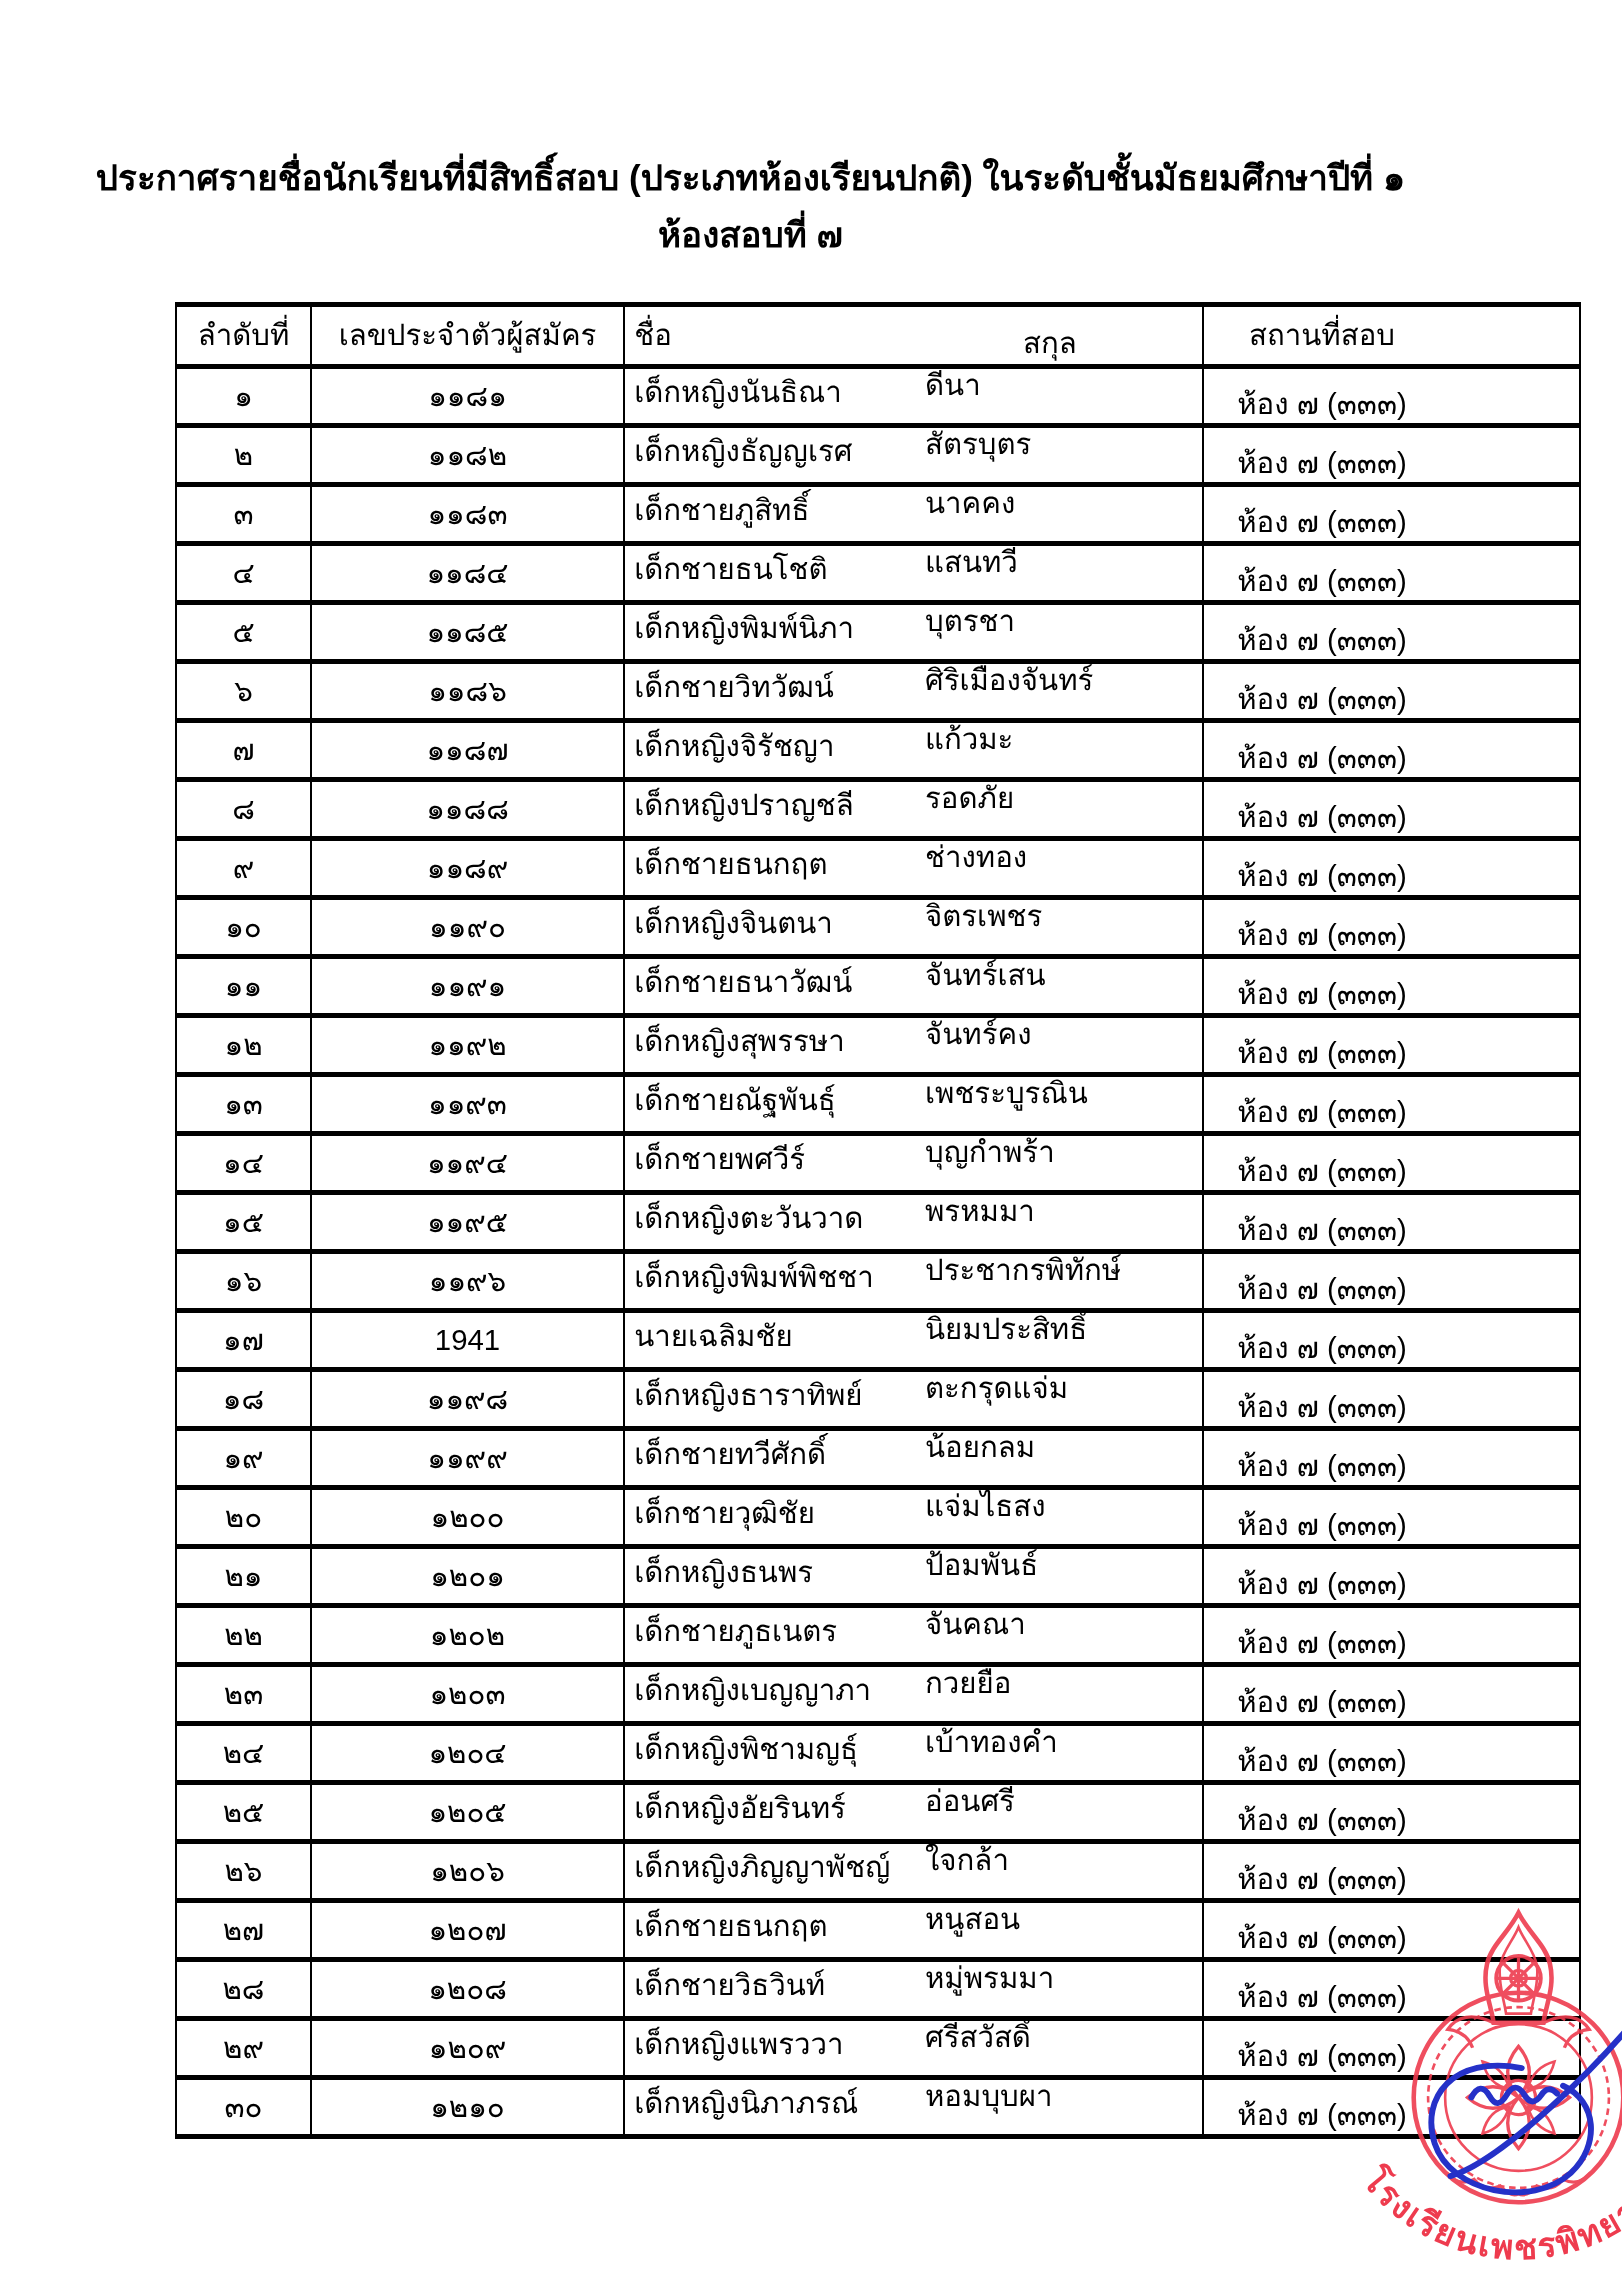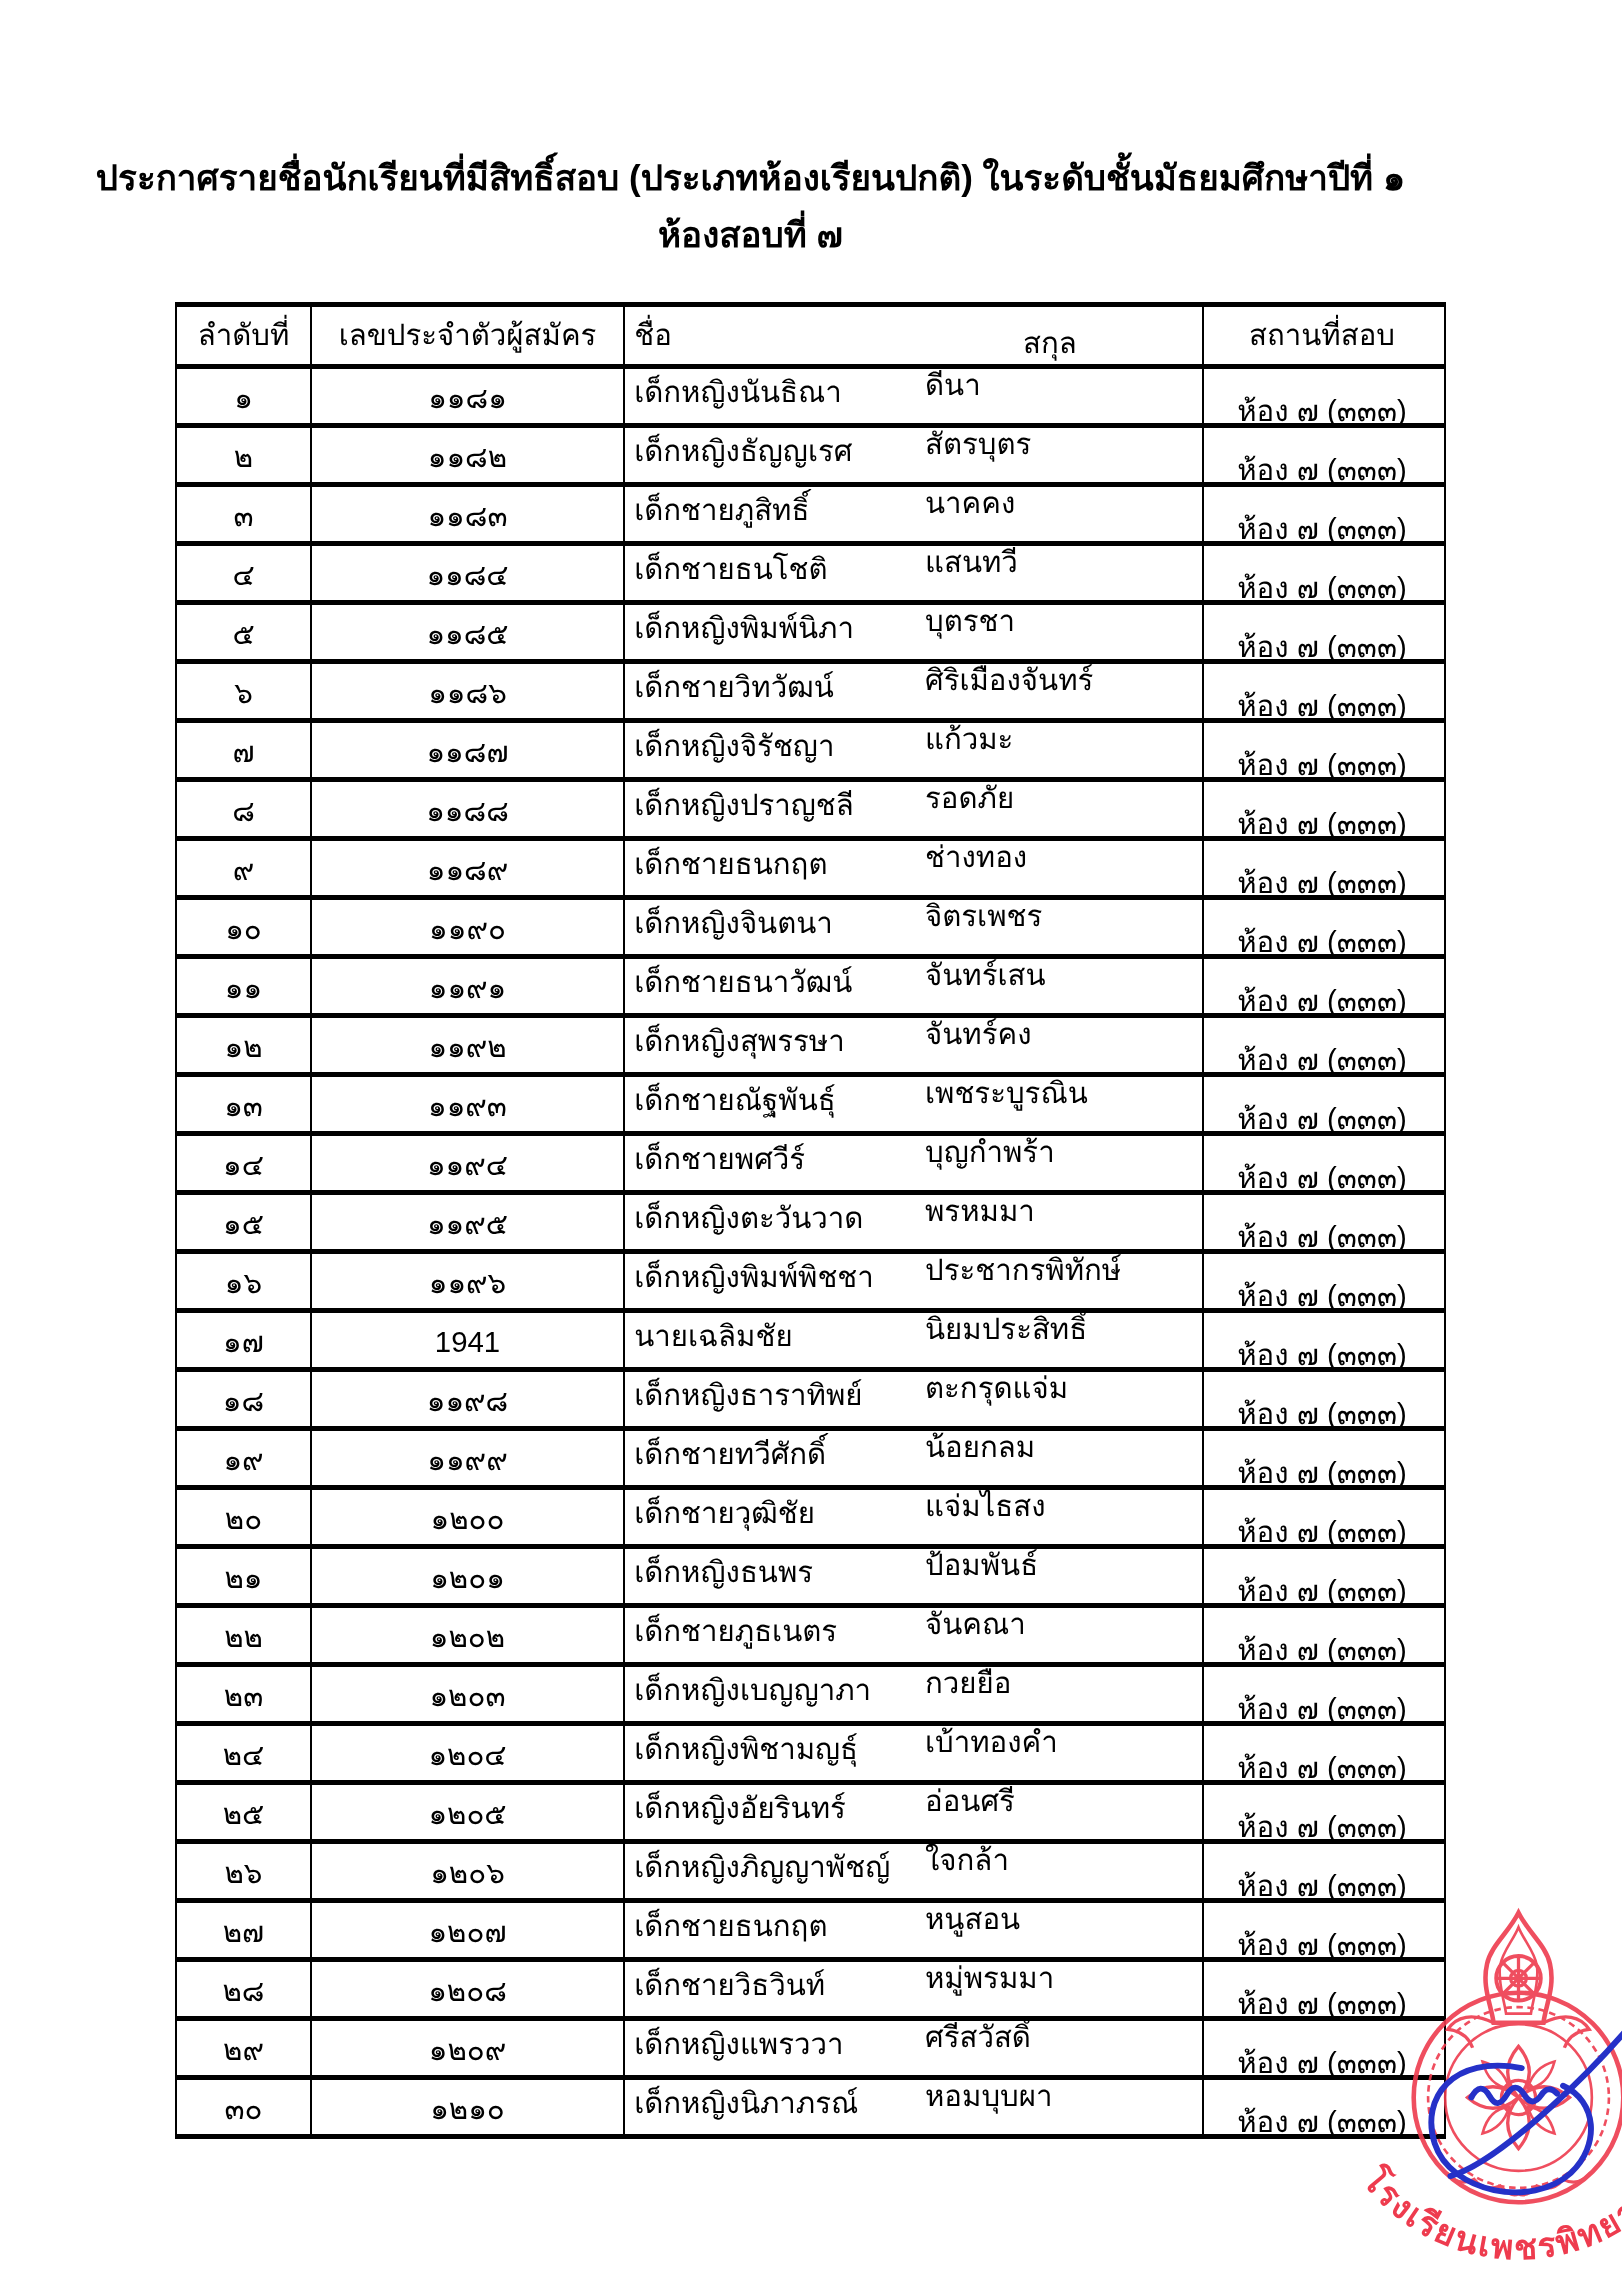--- a/index.html
+++ b/index.html
@@ -9,41 +9,41 @@
     font-family:"Liberation Sans", sans-serif;
   }
   .title{
     position:absolute;left:0;width:1501px;text-align:center;
     font-weight:bold;font-size:35px;line-height:1.25;white-space:nowrap;
   }
   #title-line1{top:156px;}
   #title-line2{top:213px;}
 
   .doc-table{
-    position:absolute;left:175px;top:302px;width:1271px;
+    position:absolute;left:175px;top:302px;width:1406px;
     border:2.6px solid #000;border-top-width:5.9px;border-bottom:none;
     box-sizing:border-box;background:#fff;
   }
   .trow{
     display:grid;
     grid-template-columns:135px 313px 300px 279px 236px;
     border-bottom:5.9px solid #000;
     box-sizing:border-box;
   }
   .trow.header{height:62px;}
   .trow.datarow{height:59px;}
   .tcell{
     box-sizing:border-box;position:relative;
     font-size:29.4px;line-height:1.1;overflow:visible;white-space:nowrap;
   }
   .c-no,.c-id{border-right:2.6px solid #000;}
   .c-first{border-right:none;}
   .c-last{border-right:2.6px solid #000;}
   .c-no,.c-id{display:flex;align-items:center;justify-content:center;}
-  .c-venue{display:flex;align-items:flex-start;justify-content:center;padding-top:26px;}
+  .c-venue{display:flex;align-items:flex-start;justify-content:center;padding-top:19px;}
   .c-first{display:flex;align-items:flex-start;padding:6.5px 0 0 9.2px;}
   .c-last{display:flex;align-items:flex-start;}
   .header .tcell{align-items:center;padding-top:0;}
   .header .c-first{padding-top:0;}
   .header .c-last{padding-top:16px;padding-left:98px;display:flex;align-items:center;}
   .header .c-venue{padding-top:0;align-items:center;}
 
   .stamp{position:absolute;left:1322px;top:1901px;width:393px;height:393px;}
 </style>
 </head>

